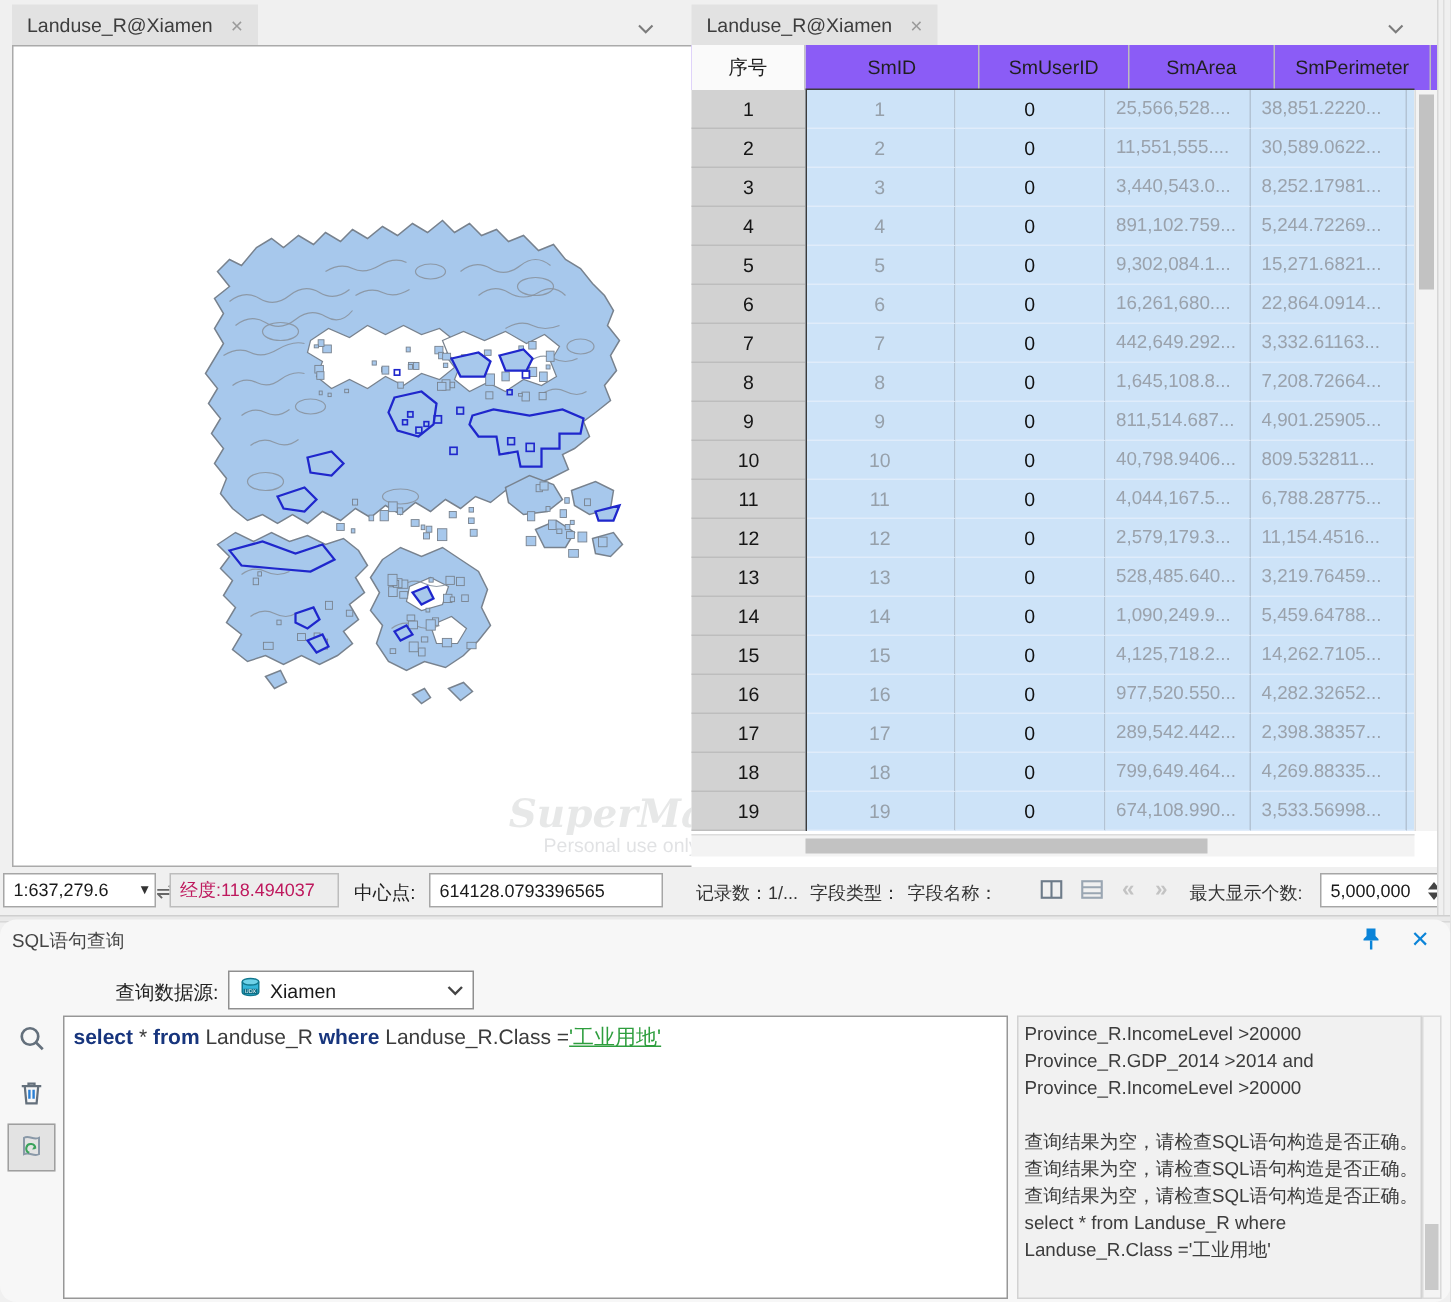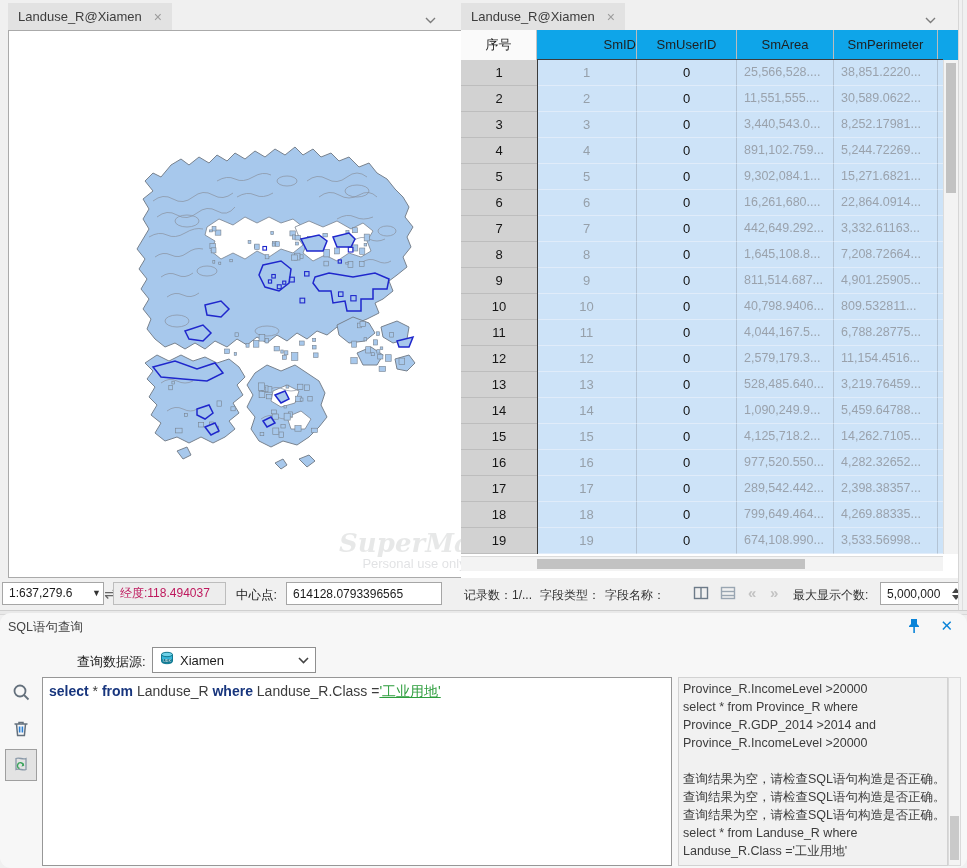--- a/index.html
+++ b/index.html
@@ -31,25 +31,25 @@
   .scale-box .arrow{position:absolute;right:2px;top:0;font-size:9px;color:#333;}
   .swap{position:absolute;left:104px;top:7px;font-size:15px;color:#666;}
   .lng-box{left:113px;top:4px;width:99px;background:#ededed;color:#be185d;border-color:#bdbdbd;}
   .cp-label{position:absolute;left:236px;top:9px;font-size:12.5px;}
   .cx-box{left:286px;top:4px;width:142px;}
   .cy-box{left:433px;top:4px;width:24px;margin-left:36px;}
   .box input{border:none;outline:none;background:transparent;width:100%;height:100%;
              font:inherit;color:inherit;padding:0;}
   
   .table-wrap{position:absolute;left:461px;top:30px;width:497px;height:548px;background:#fff;}
-  .thead{position:absolute;left:0;top:0;width:497px;height:30px;background:#0ea5e9;display:flex;}
+  .thead{position:absolute;left:0;top:0;width:497px;height:30px;background:#8b5cf6;display:flex;}
   .th{height:30px;line-height:30px;text-align:center;font-size:13px;color:#1f1f1f;
       border-right:1px solid #bcbcbc;box-sizing:border-box;}
   .th.rowhead{width:76px;background:#fafafa;border-right:1px solid #c4c4c4;}
-  .th.smid{width:100px;text-align:right;} .th.smuser{width:100px;} .th.smarea{width:97px;} .th.smperim{width:104px;}
+  .th.smid{width:116px;} .th.smuser{width:100px;} .th.smarea{width:97px;} .th.smperim{width:104px;}
   .th.rest{flex:1;border-right:none;}
   .tbody{position:absolute;left:0;top:30px;width:482px;height:494px;}
   .trow{display:flex;height:26px;}
   .c{height:26px;line-height:25px;font-size:13px;box-sizing:border-box;overflow:hidden;white-space:nowrap;}
   .c.rowhead{width:76px;background:#d2d2d2;color:#161616;text-align:center;border-bottom:1px solid #bdbdbd;}
   .c.smid,.c.smuser,.c.smarea,.c.smperim,.c.sliver{background:#cde3f8;border-bottom:1px solid #e0ecfa;
       border-right:1px solid #b3c3d4;}
   .c.smid{width:100px;color:#96a0aa;text-align:center;}
   .c.smuser{width:100px;color:#111;text-align:center;}
   .c.smarea{width:97px;color:#9aa2ac;padding-left:7px;font-size:12.5px;}
@@ -622,21 +622,20 @@
       </div>
     </div>
 
     <div class="editor">
       <span><span class="kw">select</span><span class="plain"> * </span><span class="kw">from</span><span class="plain"> Landuse_R </span><span class="kw">where</span><span class="plain"> Landuse_R.Class =</span><span class="str">'工业用地'</span></span>
     </div>
 
     <div class="logbox">
       <div>
           <div class="logline">Province_R.IncomeLevel &gt;20000</div>
-          <div class="logline"> select * from Province_R where</div>
           <div class="logline">Province_R.GDP_2014 &gt;2014 and</div>
           <div class="logline">Province_R.IncomeLevel &gt;20000</div>
           <div class="logline">&nbsp;</div>
           <div class="logline">查询结果为空，请检查SQL语句构造是否正确。</div>
           <div class="logline">查询结果为空，请检查SQL语句构造是否正确。</div>
           <div class="logline">查询结果为空，请检查SQL语句构造是否正确。</div>
           <div class="logline">select * from Landuse_R where</div>
           <div class="logline">Landuse_R.Class ='工业用地'</div>
         </div>
     </div>

